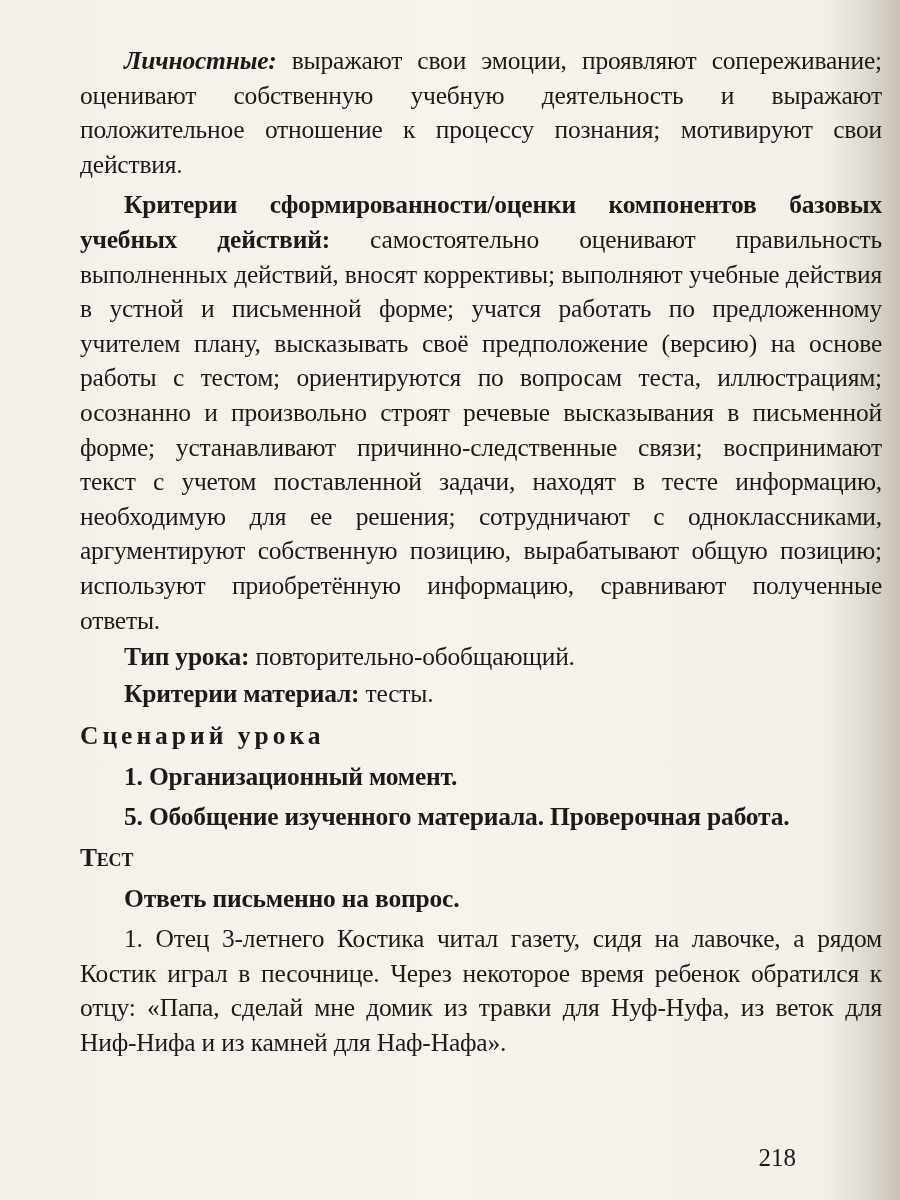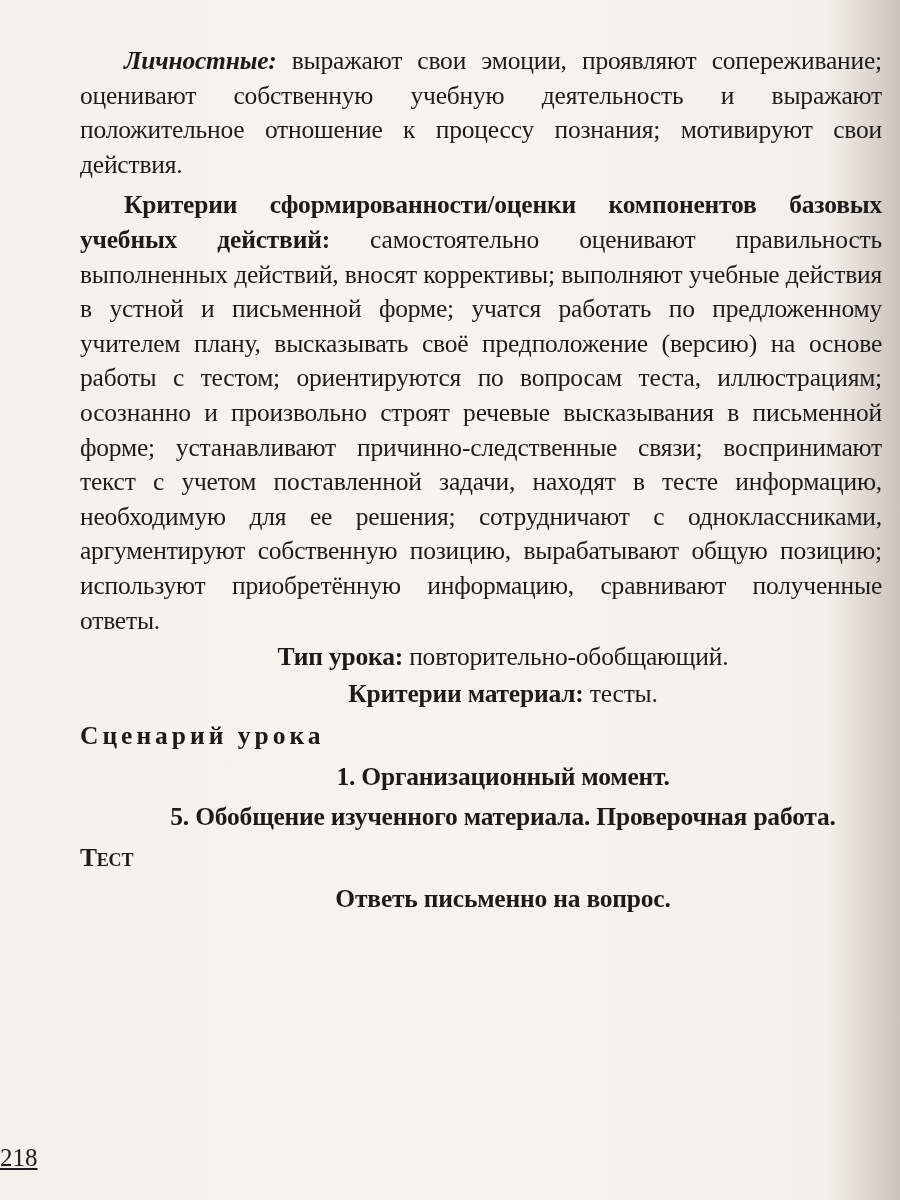--- a/index.html
+++ b/index.html
@@ -30,44 +30,43 @@
       width: 806px;
     }
     p {
       margin: 2px;
       font-size: 25.5px;
       line-height: 34.6px;
       text-align: justify;
       letter-spacing: -0.2px;
     }
     .indent { text-indent: 44px; }
-    .noindent-label { padding-left: 44px; text-align: center; }
+    .noindent-label { padding-left: 44px; text-align: left; }
     .b { font-weight: bold; }
     .i { font-style: italic; }
     .bi { font-weight: bold; font-style: italic; }
     .scenario-title {
       font-weight: bold;
       letter-spacing: 4px;
       text-align: left;
       margin-top: 8px;
     }
     .test-title {
       font-weight: bold;
       font-variant: small-caps;
       margin-top: 6px;
     }
     .sp-top { margin-top: 6px; }
     .page-number {
       position: absolute;
       left: 0;
       width: 796px;
       top: 1144px;
-      text-align: left;
+      text-align: right;
       font-size: 25px;
-      text-decoration: underline;
     }
   </style>
 </head>
 <body>
 
 <div class="page">
   <div class="content">
 
     <p class="indent"><span class="bi">Личностные:</span><span> выражают свои эмоции, проявляют сопереживание; оценивают собственную учебную деятельность и выражают положительное отношение к процессу познания; мотивируют свои действия.</span></p>
 
@@ -81,17 +80,18 @@
 
     <p class="noindent-label b sp-top">1. Организационный момент.</p>
 
 
     <p class="noindent-label b sp-top">5. Обобщение изученного материала. Проверочная работа.</p>
 
     <p class="test-title">Тест</p>
 
     <p class="noindent-label b sp-top">Ответь письменно на вопрос.</p>
 
+    <p class="indent sp-top">1. Отец 3-летнего Костика читал газету, сидя на лавочке, а рядом Костик играл в песочнице. Через некоторое время ребенок обратился к отцу: «Папа, сделай мне домик из травки для Нуф-Нуфа, из веток для Ниф-Нифа и из камней для Наф-Нафа».</p>
 
   </div>
 
   <div class="page-number">218</div>
 </div>
 
 </body></html>

